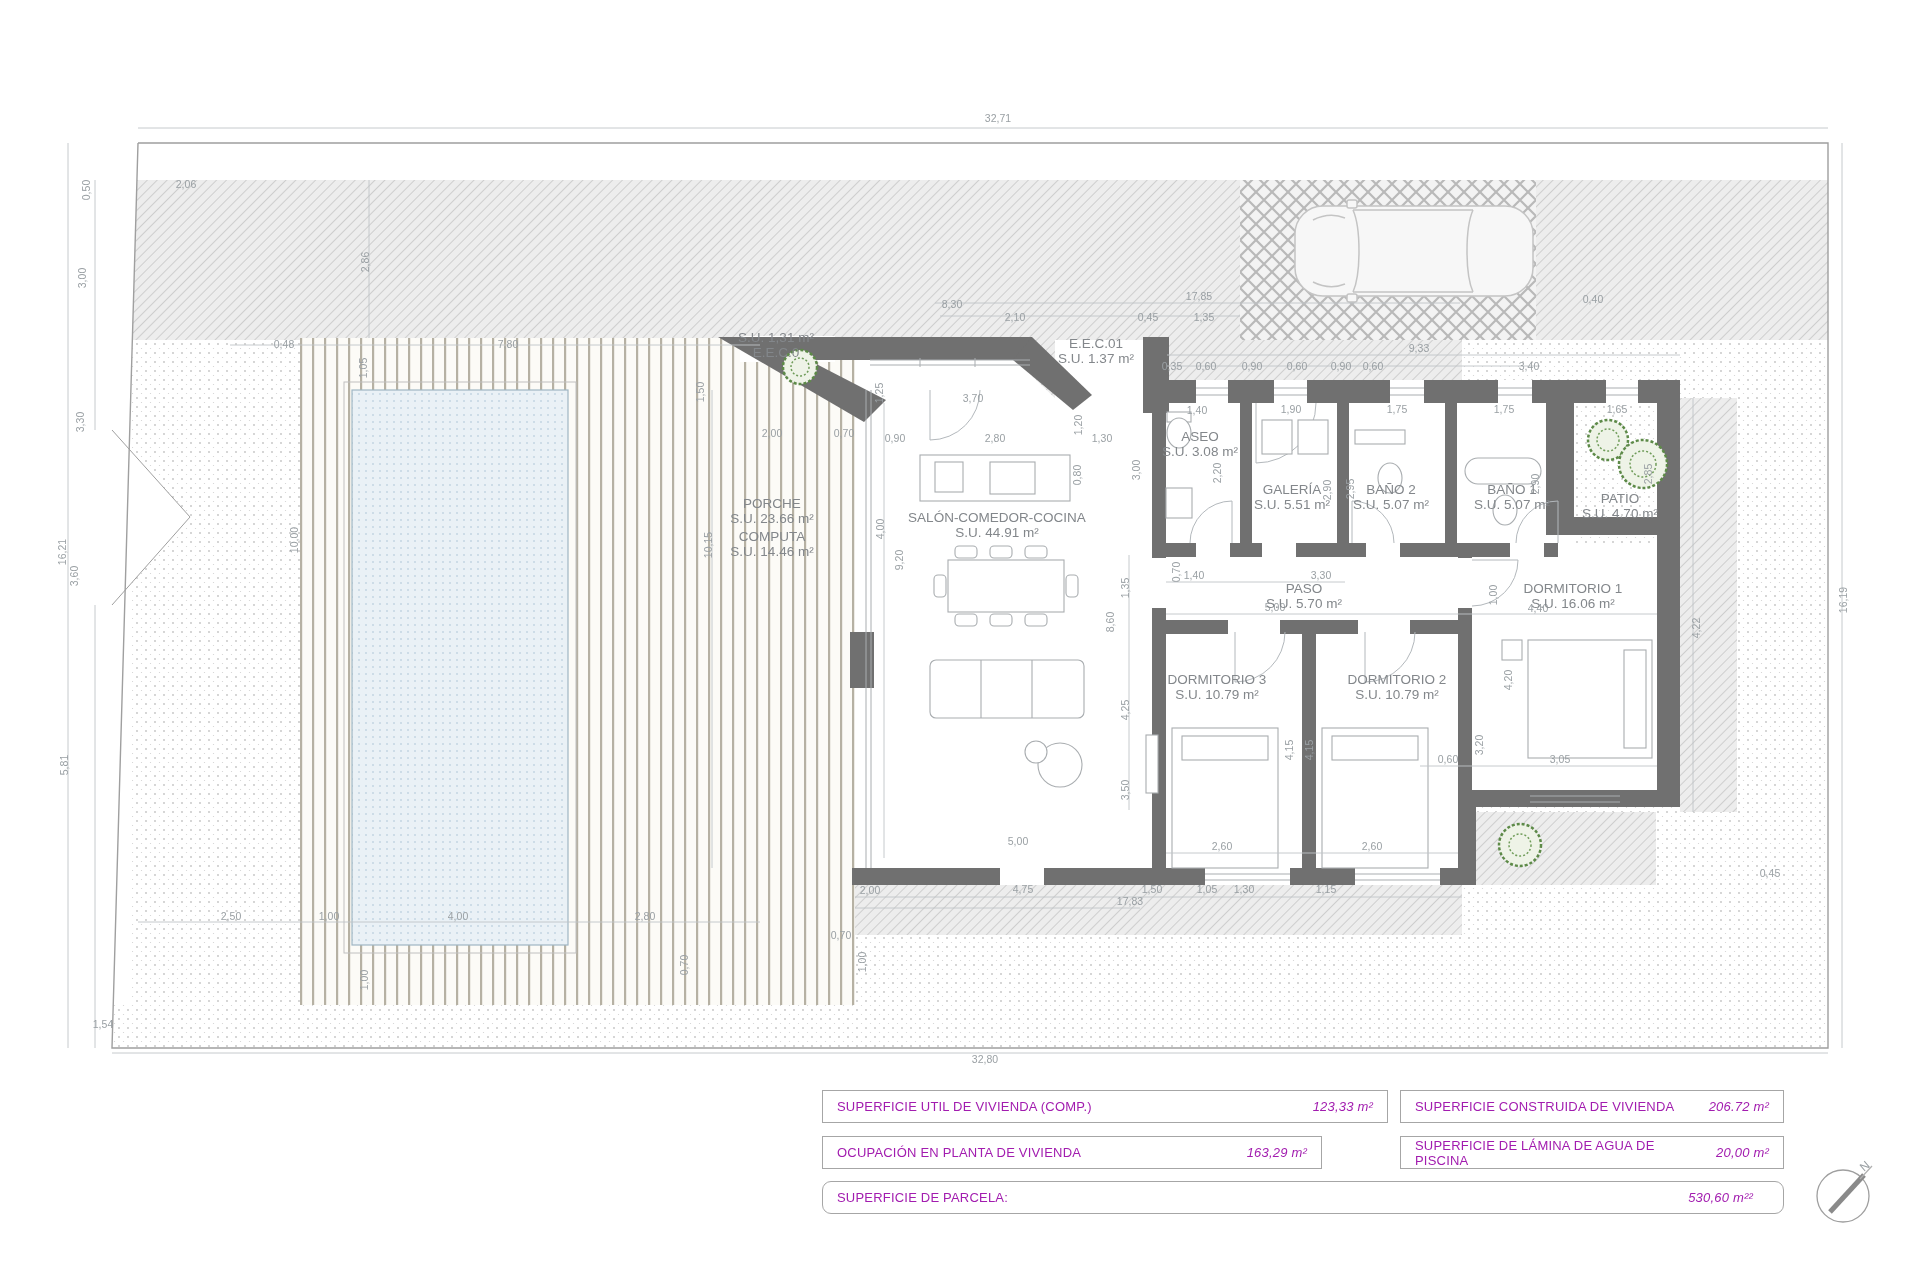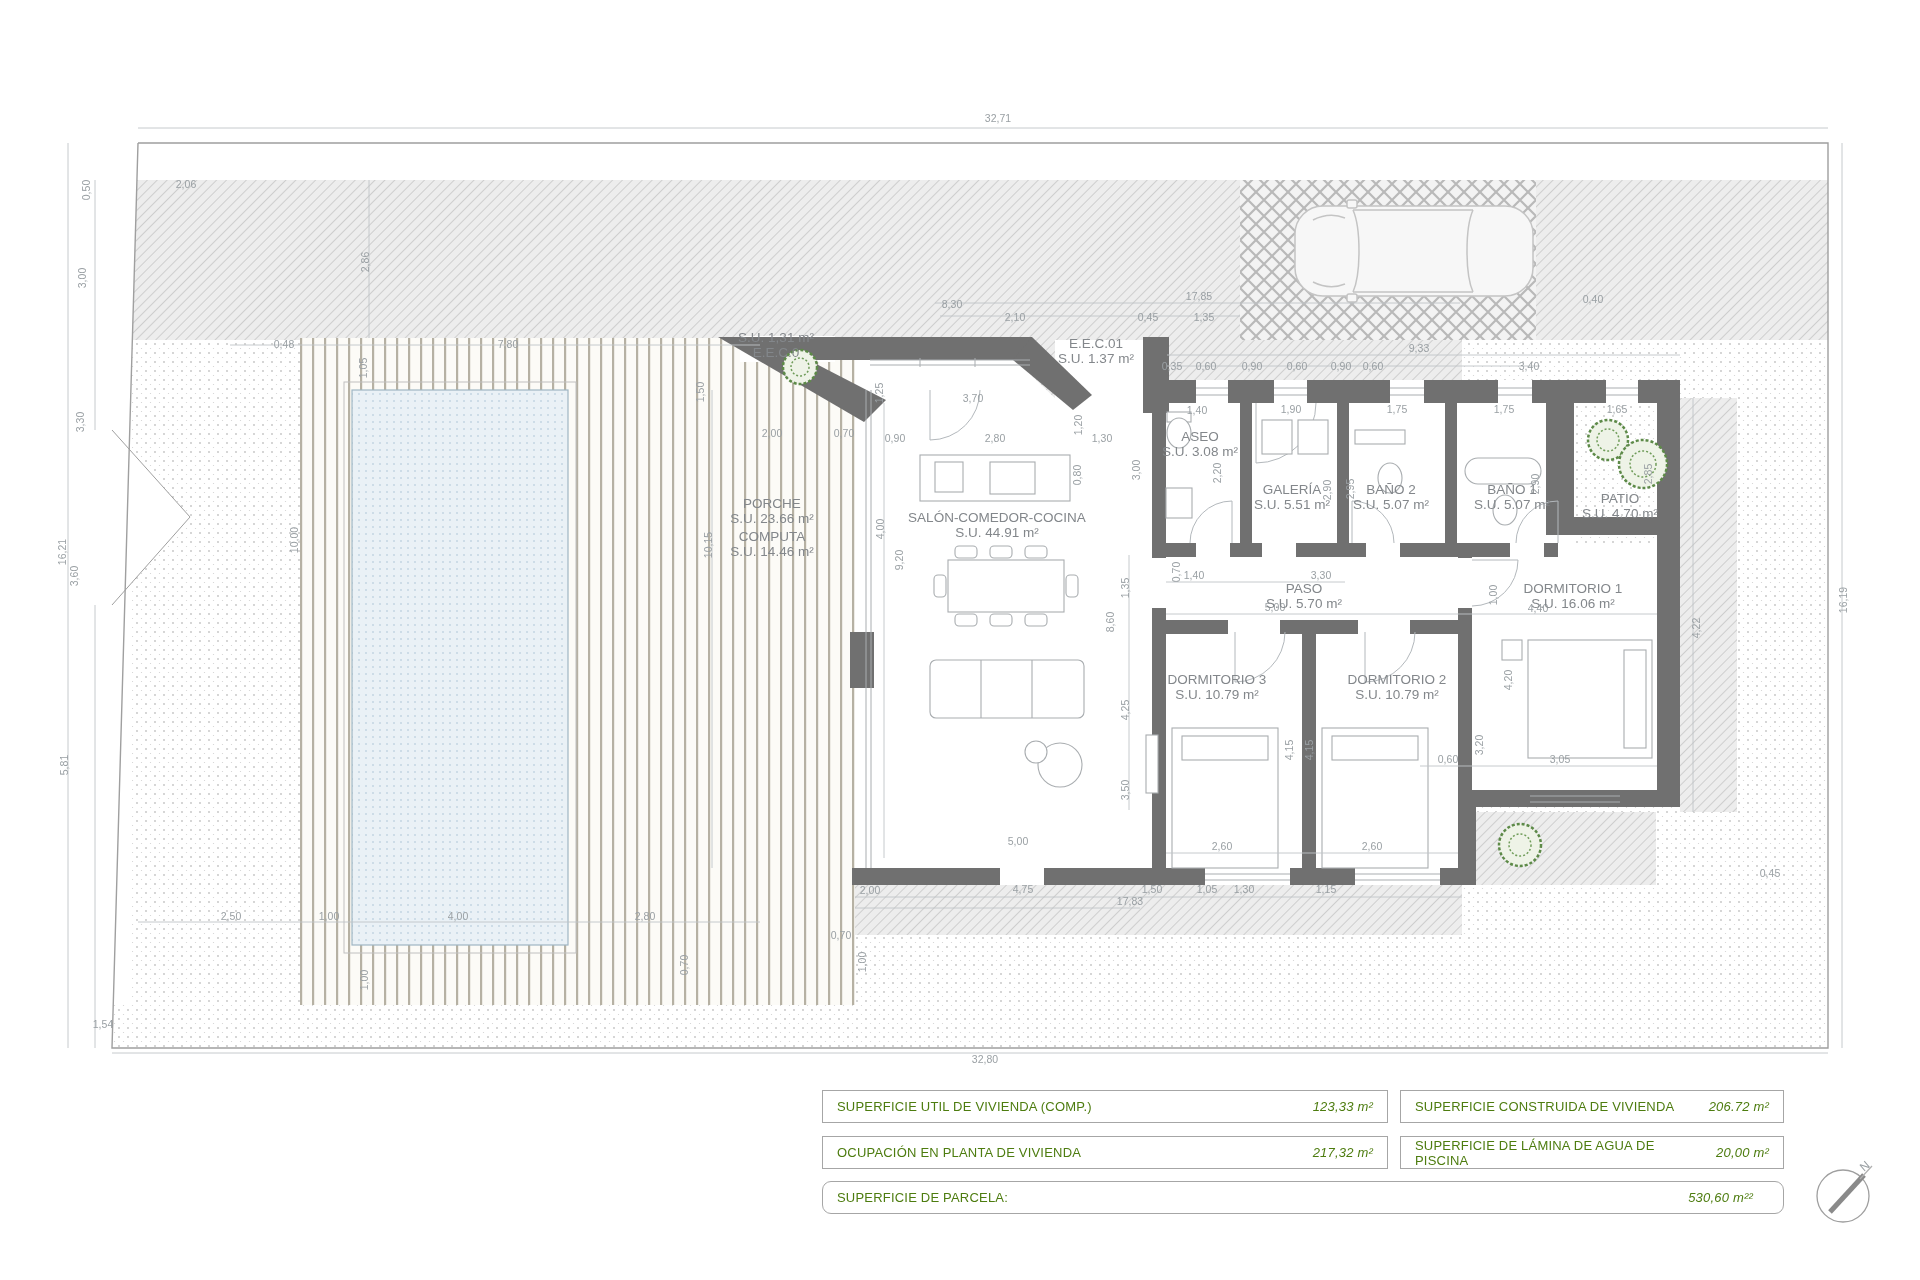--- a/index.html
+++ b/index.html
@@ -4,21 +4,21 @@
 <style>
   html,body{margin:0;padding:0;background:#fff;}
   .canvas{position:relative;width:1920px;height:1280px;background:#ffffff;overflow:hidden;
           font-family:"Liberation Sans",sans-serif;}
   svg{position:absolute;left:0;top:0;}
   svg .dim{font-family:"Liberation Sans",sans-serif;font-size:10.5px;fill:#9aa0a4;text-anchor:middle;}
   svg .room{font-family:"Liberation Sans",sans-serif;font-size:13.5px;fill:#83878b;text-anchor:middle;}
   svg .north{font-family:"Liberation Sans",sans-serif;font-size:12px;fill:#9aa0a4;}
   .tbox{position:absolute;border:1px solid #a6a6a6;background:#fff;box-sizing:border-box;height:33px;
         display:flex;align-items:center;justify-content:space-between;padding:0 14px;
-        font-size:13px;color:#4d7c0f;letter-spacing:.2px;}
+        font-size:13px;color:#a21caf;letter-spacing:.2px;}
   .tbox .val{white-space:nowrap;padding-left:12px;font-style:italic;}
 </style>
 </head>
 <body>
 
 <div class="canvas">
 
 <svg id="plan" width="1920" height="1280" viewBox="0 0 1920 1280">
   <defs>
     <pattern id="hatch" width="7" height="7" patternUnits="userSpaceOnUse" patternTransform="rotate(45)">
@@ -406,23 +406,23 @@
 
 <div>
   <div class="tbox" style="left:822px;top:1090px;width:566px;">
     <span>SUPERFICIE UTIL  DE VIVIENDA (COMP.)</span>
     <span class="val">123,33  m²</span>
   </div>
   <div class="tbox" style="left:1400px;top:1090px;width:384px;">
     <span>SUPERFICIE CONSTRUIDA DE VIVIENDA</span>
     <span class="val">206.72  m²</span>
   </div>
-  <div class="tbox" style="left:822px;top:1136px;width:566px;">
+  <div class="tbox" style="left:822px;top:1136px;width:500px;">
     <span>OCUPACIÓN EN PLANTA DE VIVIENDA</span>
-    <span class="val">217,32 m²</span>
+    <span class="val">163,29 m²</span>
   </div>
   <div class="tbox" style="left:1400px;top:1136px;width:384px;gap:36px;">
     <span>SUPERFICIE DE LÁMINA DE AGUA DE PISCINA</span>
     <span class="val">20,00  m²</span>
   </div>
   <div class="tbox" style="left:822px;top:1181px;width:962px;border-radius:9px;">
     <span>SUPERFICIE DE PARCELA:</span>
     <span class="val" style="padding-right:16px;">530,60 m²²</span>
   </div>
 </div>

